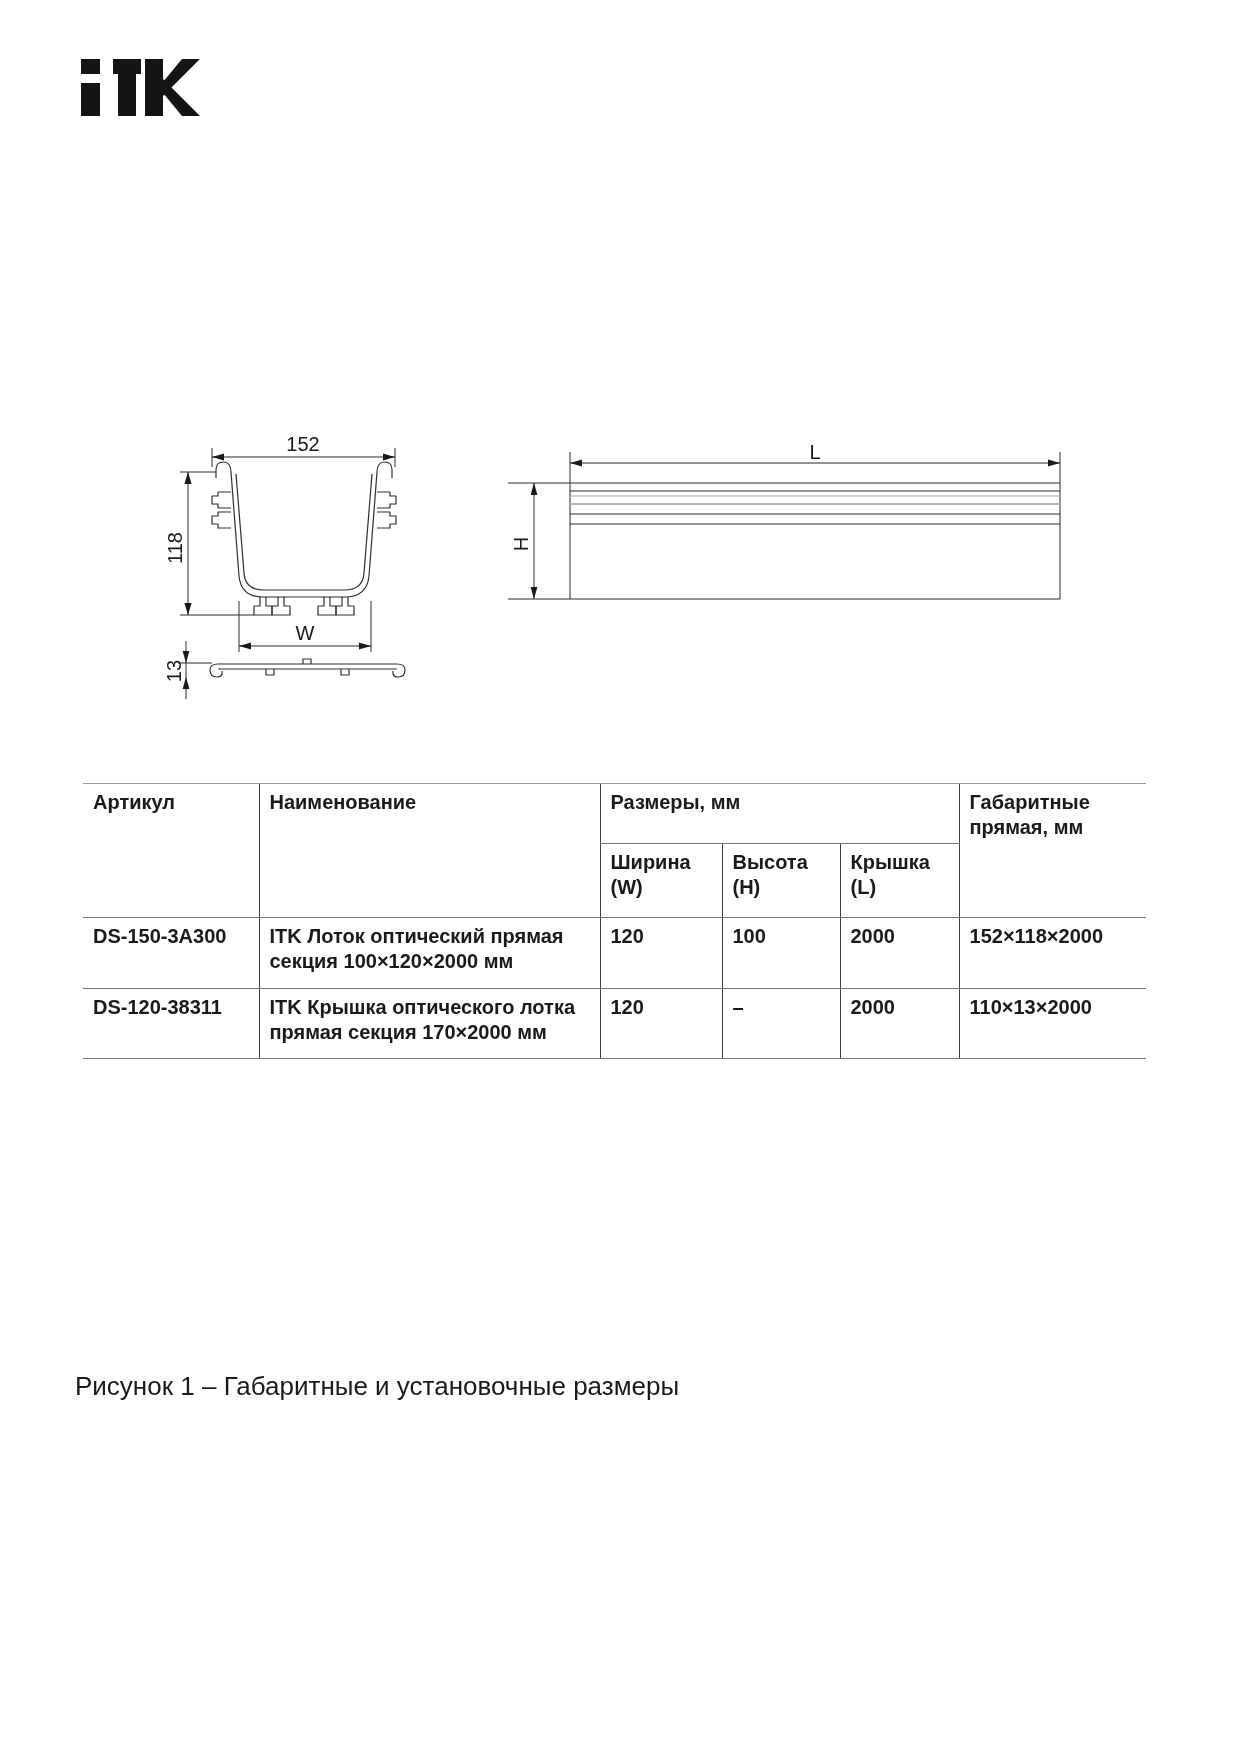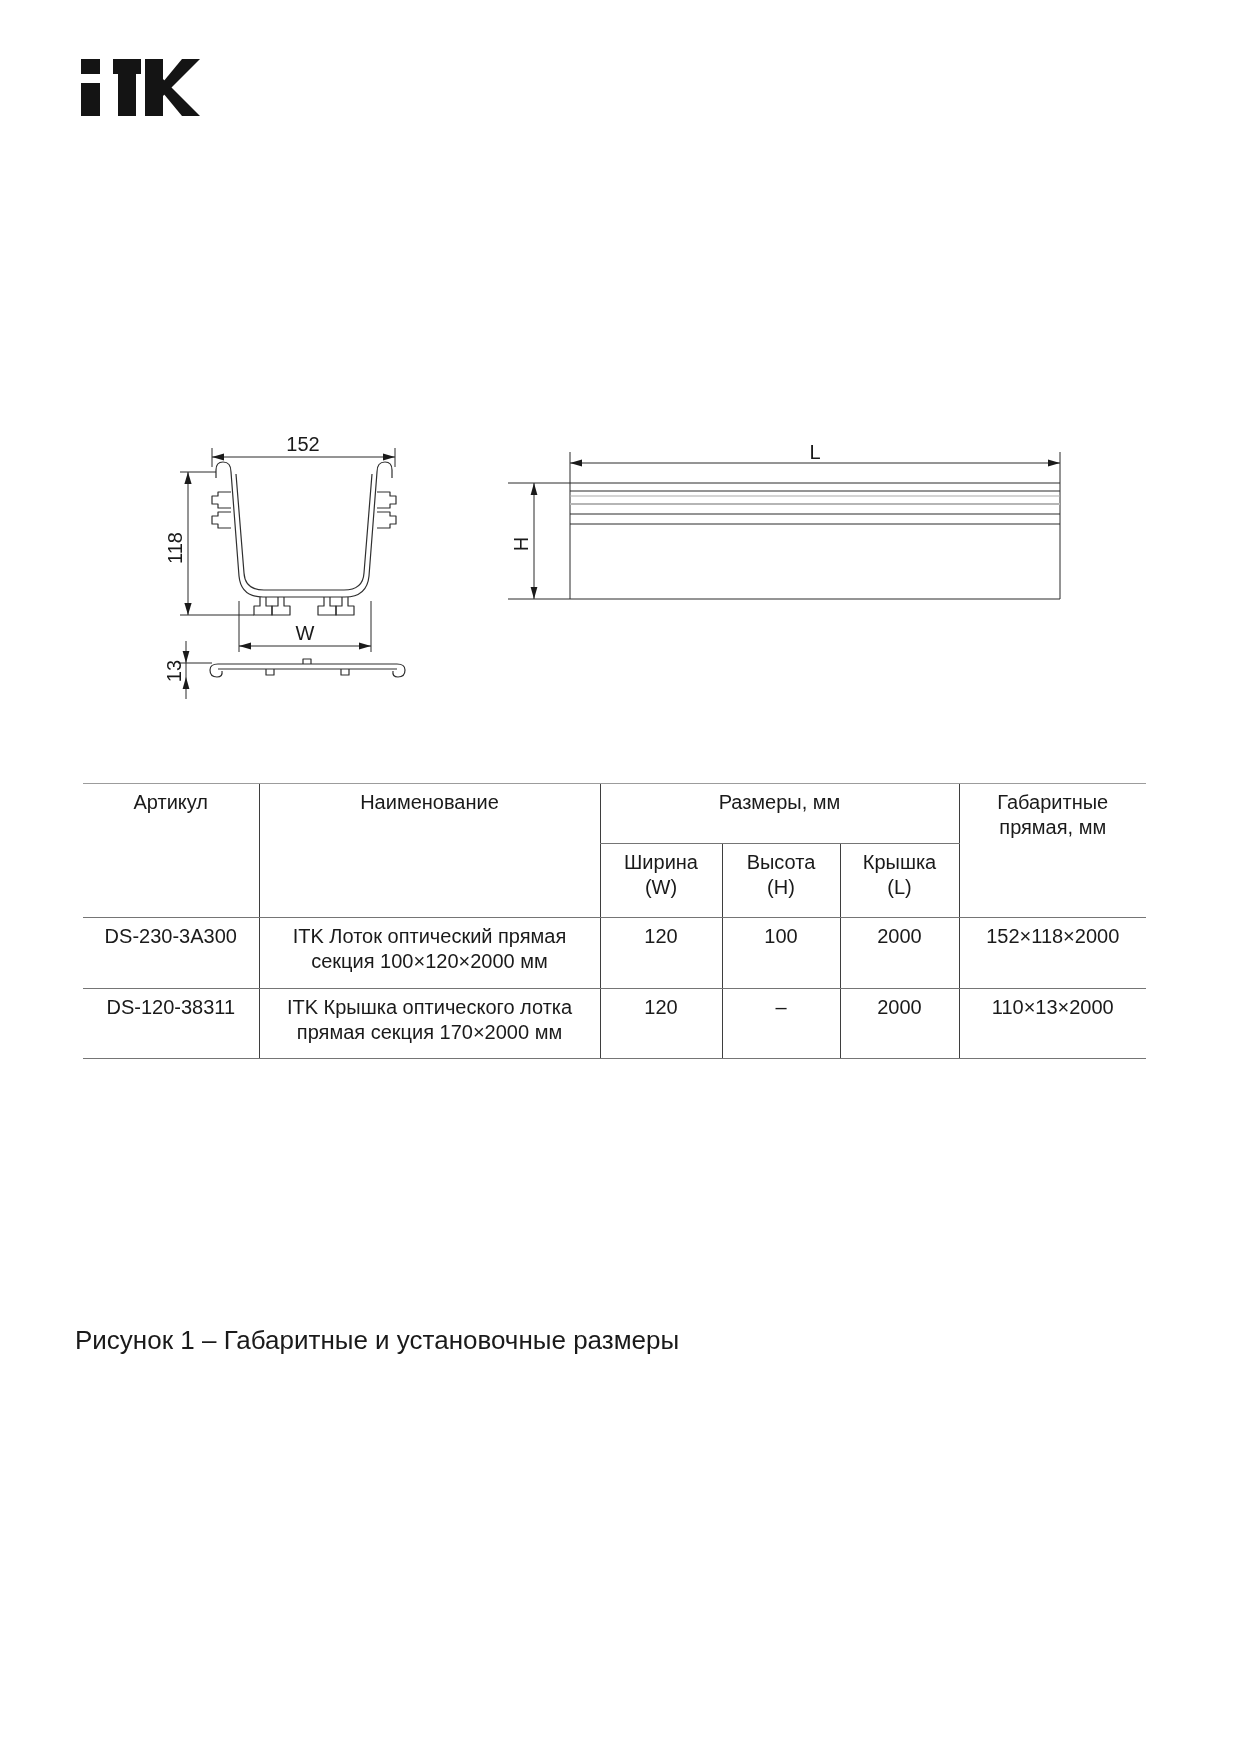--- a/index.html
+++ b/index.html
@@ -12,29 +12,29 @@
   svg{display:block;overflow:visible;}
   svg text{font-family:"Liberation Sans", sans-serif;font-size:20px;fill:#1a1a1a;}
   .dline{stroke:#2a2a2a;stroke-width:1;fill:none;}
   .pline{stroke:#2f2f2f;stroke-width:1.2;fill:none;stroke-linejoin:round;}
   .gline{stroke:#a9a9a9;stroke-width:1;fill:none;}
   .gline2{stroke:#b5b5b5;stroke-width:2;fill:none;}
   .arrow{fill:#1a1a1a;stroke:none;}
 
   .itk-table{border-collapse:collapse;table-layout:fixed;width:1063px;font-size:20px;}
   .itk-table th,.itk-table td{
-    padding:6px 10px 8px 10px;vertical-align:top;text-align:center;
-    font-weight:normal;line-height:1.25;overflow:hidden;
+    padding:6px 10px 8px 10px;vertical-align:top;text-align:left;
+    font-weight:bold;line-height:1.25;overflow:hidden;
   }
   .bt{border-top:1px solid #9c9c9c;}
   .bb{border-bottom:1px solid #757575;}
   .bl{border-left:1px solid #3e3e3e;}
   tr.h1{height:60px;} tr.h2{height:74px;} tr.r1{height:71px;} tr.r2{height:70px;}
   .sub-unit{display:block;}
-  .caption{font-size:26px;}
+  .caption{font-size:26px;margin-top:46px;}
 </style>
 </head>
 <body>
 
 <svg class="abs" style="left:81px;top:59px;" width="119" height="57" viewBox="0 0 119 57" aria-label="ITK">
   <g fill="#141414">
     <rect x="0" y="0" width="19" height="15"></rect>
     <rect x="0" y="24" width="19" height="33"></rect>
     <rect x="32" y="0" width="28" height="15"></rect>
     <rect x="37" y="0" width="18" height="57"></rect>
@@ -161,21 +161,21 @@
       <th class="bb bl">
         <span>Высота</span>
         <span class="sub-unit">(H)</span>
       </th>
       <th class="bb bl">
         <span>Крышка</span>
         <span class="sub-unit">(L)</span>
       </th>
     </tr>
     <tr class="r1">
-      <td class="bb">DS-230-3A300</td>
+      <td class="bb">DS-150-3A300</td>
       <td class="bb bl">ITK Лоток оптический прямая секция 100×120×2000 мм</td>
       <td class="bb bl">120</td>
       <td class="bb bl">100</td>
       <td class="bb bl">2000</td>
       <td class="bb bl">152×118×2000</td>
     </tr>
     <tr class="r2">
       <td class="bb">DS-120-38311</td>
       <td class="bb bl">ITK Крышка оптического лотка прямая секция 170×2000 мм</td>
       <td class="bb bl">120</td>

